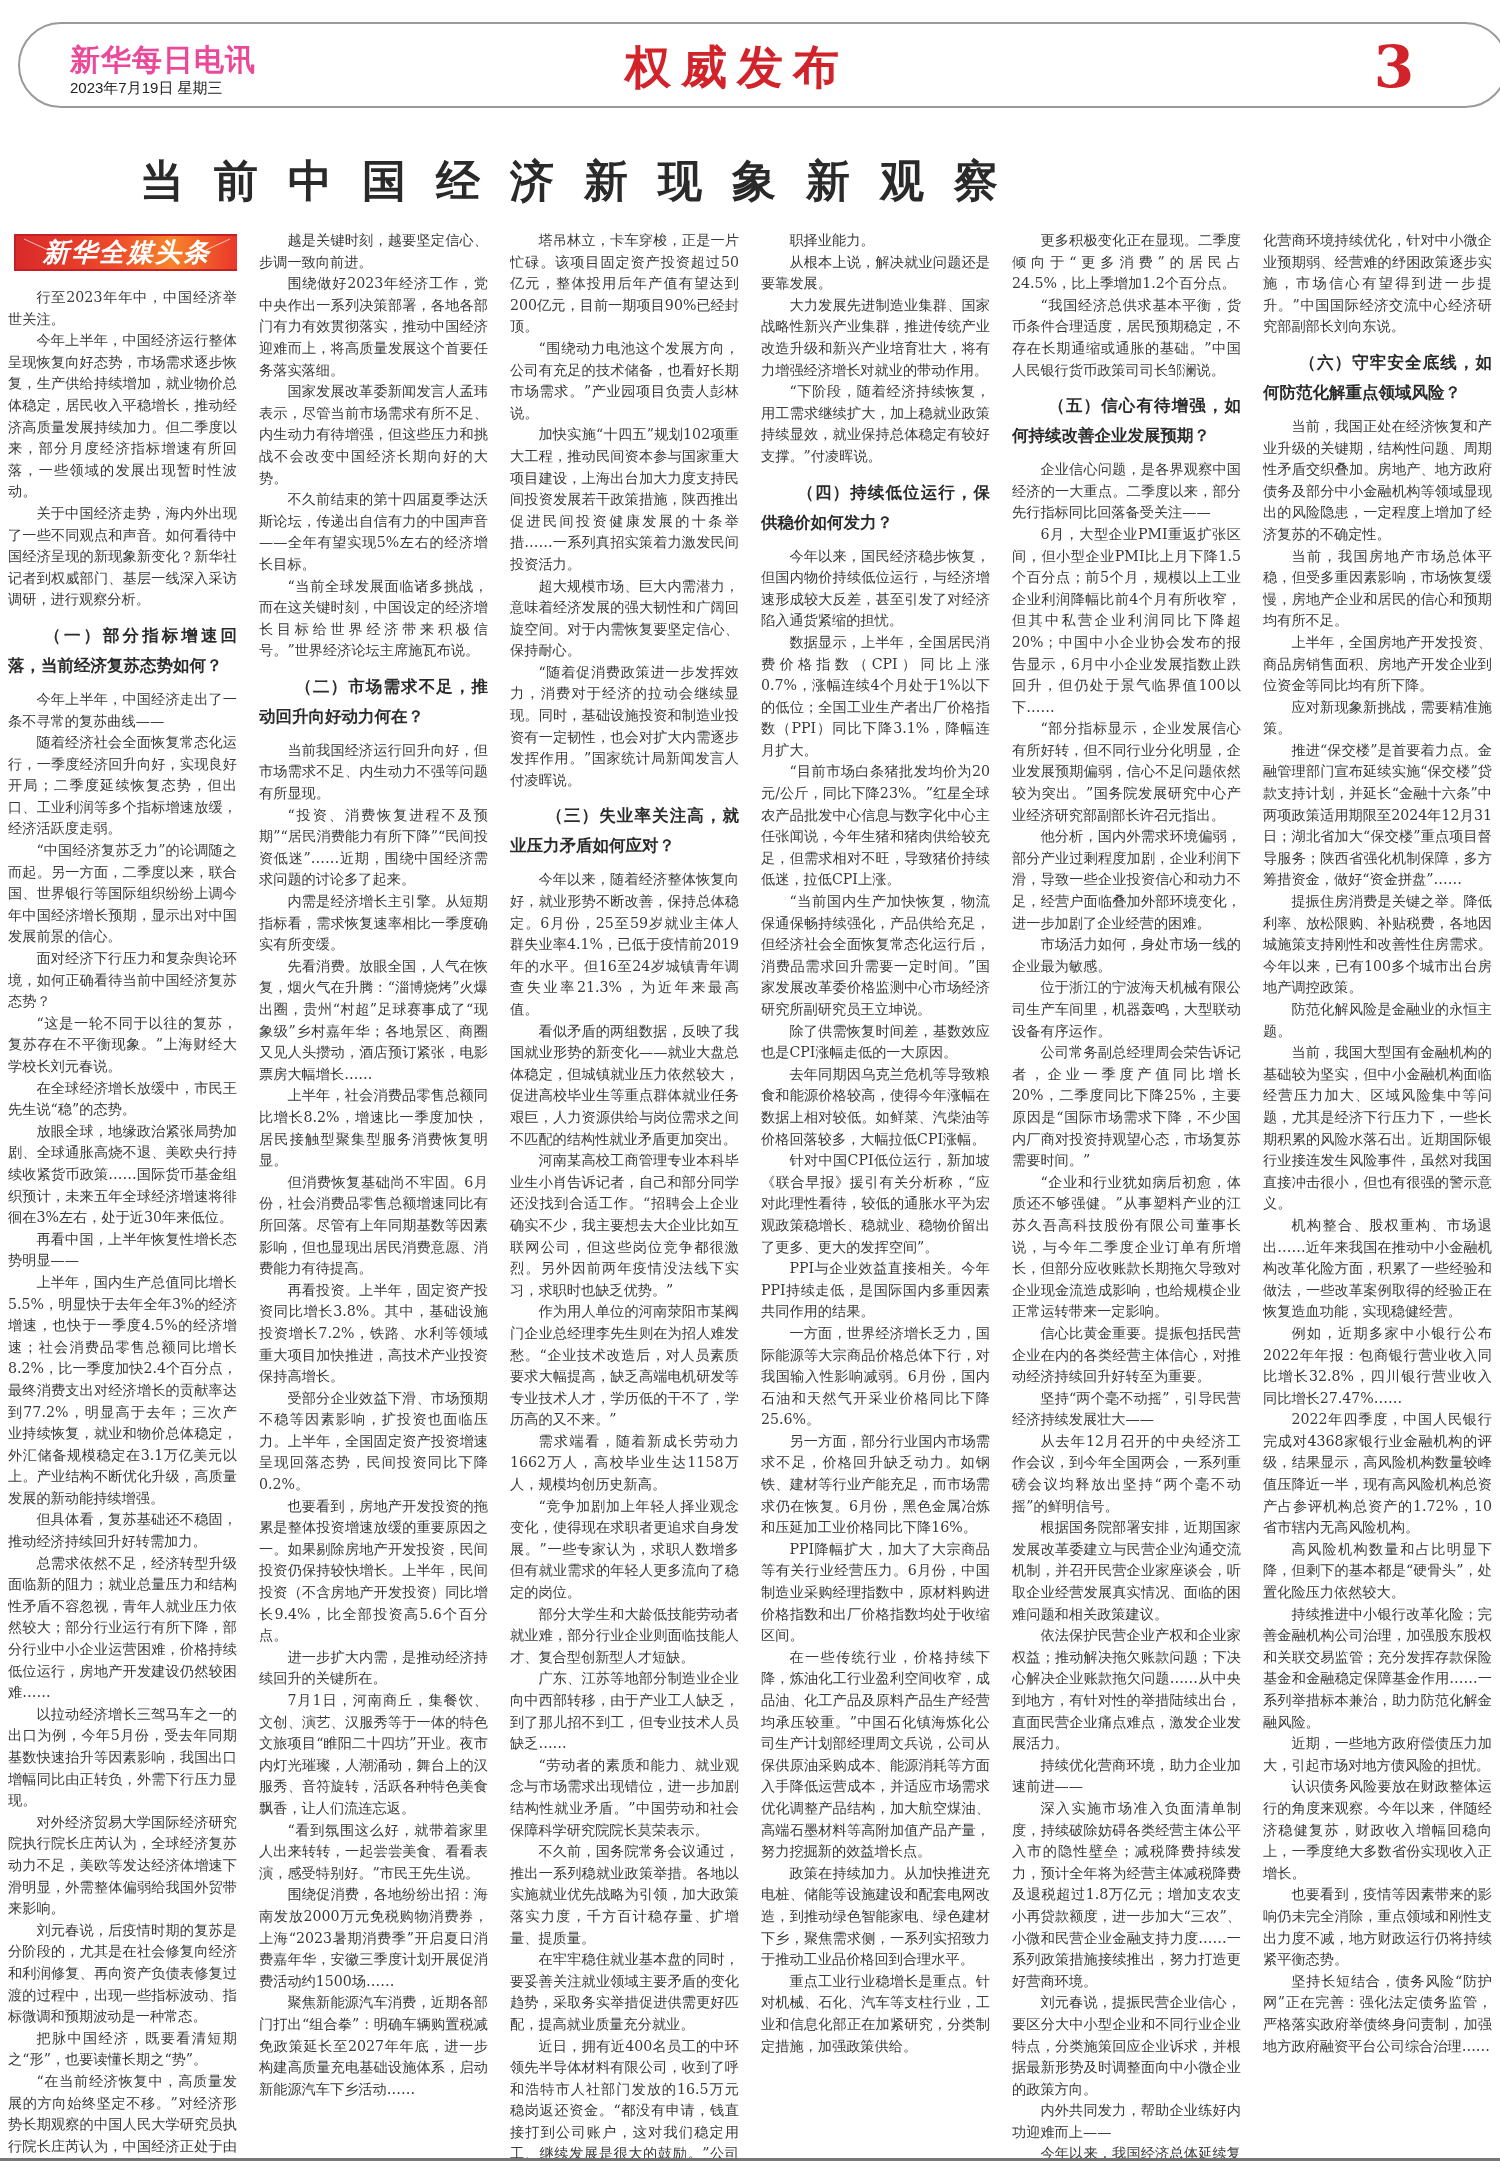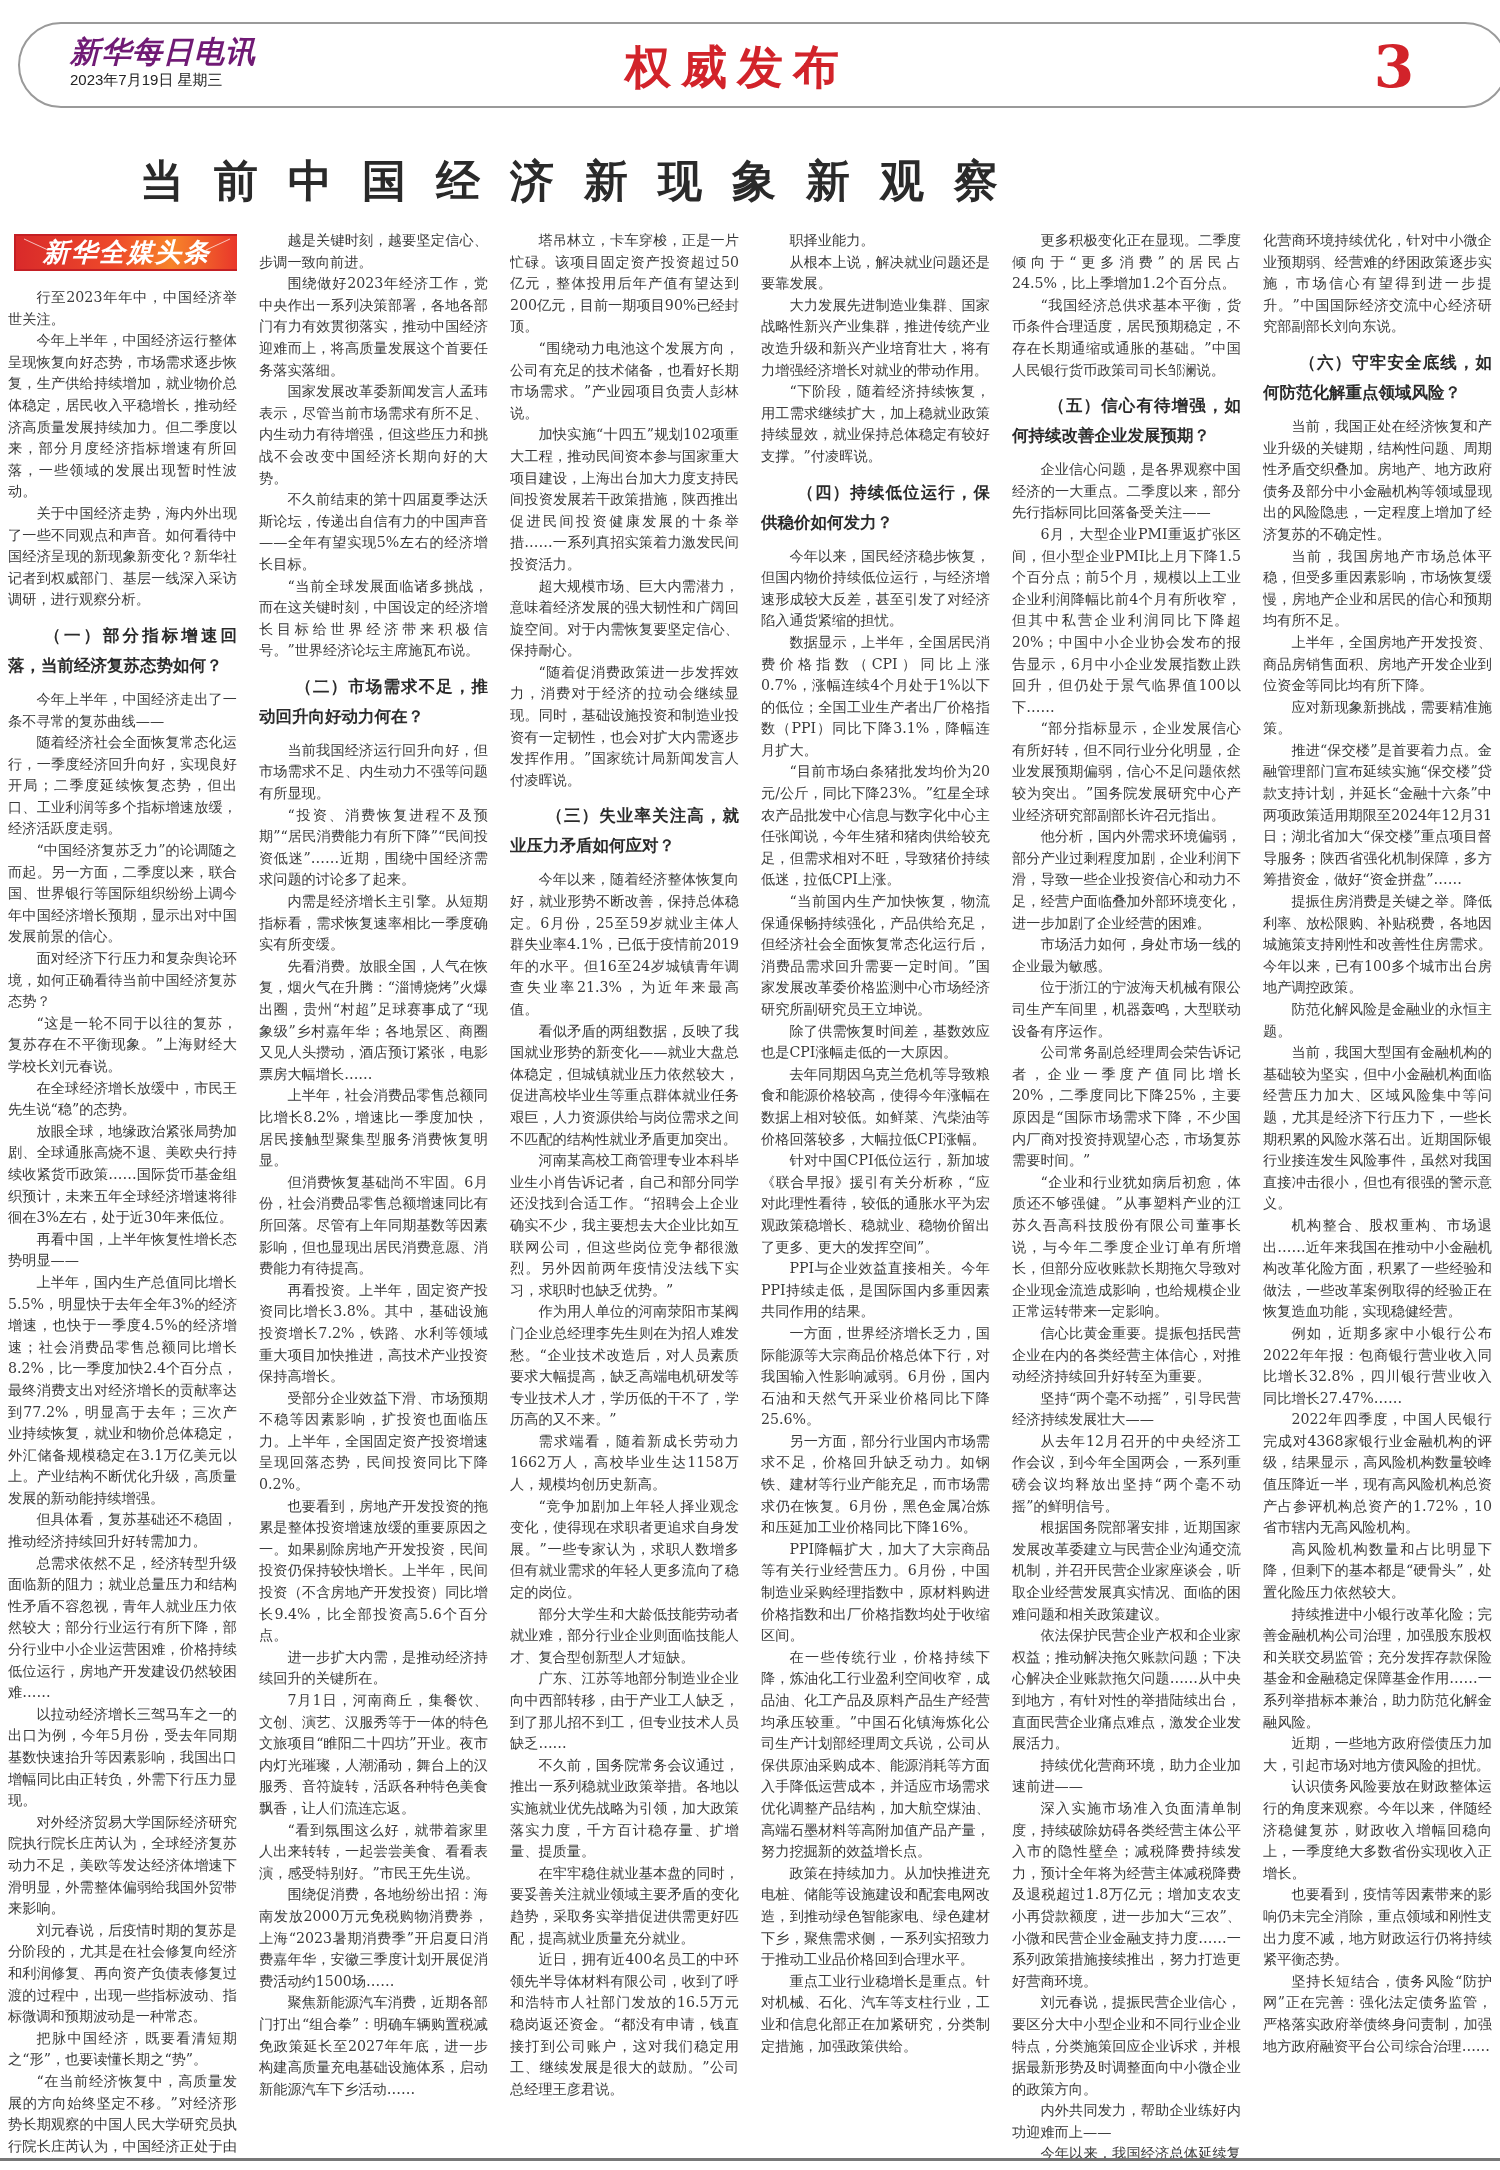--- a/index.html
+++ b/index.html
@@ -6,22 +6,22 @@
   html, body { width: 1500px; height: 2170px; background: #ffffff; overflow: hidden; }
   body { font-family: "DejaVu Serif", "Liberation Serif", serif; color: #333; position: relative; }
 
   .masthead {
     position: absolute; left: 18px; top: 22px; width: 1490px; height: 86px;
     border: 2px solid #9a9a9a; border-radius: 44px 44px 44px 44px;
     background: #fff;
   }
   .masthead .logo { position: absolute; left: 50px; top: 10px; }
   .masthead .logo-name {
-    font-family: "DejaVu Serif", serif; font-size: 30px; font-weight: bold; color: #701a75;
-    font-style: italic; letter-spacing: 1px; line-height: 36px;
+    font-family: "DejaVu Serif", serif; font-size: 30px; font-weight: bold; color: #ec4899;
+    letter-spacing: 1px; line-height: 36px; margin-top: 8px;
   }
   .masthead .logo-date { font-family: "Liberation Sans", sans-serif; font-size: 15px; color: #222; line-height: 20px; }
   .masthead .section-title {
     position: absolute; left: 605px; top: 14px; font-family: "DejaVu Serif", serif;
     font-size: 46px; font-weight: bold; color: #d2232a; letter-spacing: 10px; line-height: 58px;
   }
   .masthead .page-number {
     position: absolute; right: 92px; top: 14px; font-family: "DejaVu Serif", serif;
     font-size: 58px; font-weight: bold; color: #d2232a; line-height: 58px;
   }
@@ -132,20 +132,21 @@
       <p>“随着促消费政策进一步发挥效力，消费对于经济的拉动会继续显现。同时，基础设施投资和制造业投资有一定韧性，也会对扩大内需逐步发挥作用。”国家统计局新闻发言人付凌晖说。</p>
       <h3>（三）失业率关注高，就业压力矛盾如何应对？</h3>
       <p>今年以来，随着经济整体恢复向好，就业形势不断改善，保持总体稳定。6月份，25至59岁就业主体人群失业率4.1%，已低于疫情前2019年的水平。但16至24岁城镇青年调查失业率21.3%，为近年来最高值。</p>
       <p>看似矛盾的两组数据，反映了我国就业形势的新变化——就业大盘总体稳定，但城镇就业压力依然较大，促进高校毕业生等重点群体就业任务艰巨，人力资源供给与岗位需求之间不匹配的结构性就业矛盾更加突出。</p>
       <p>河南某高校工商管理专业本科毕业生小肖告诉记者，自己和部分同学还没找到合适工作。“招聘会上企业确实不少，我主要想去大企业比如互联网公司，但这些岗位竞争都很激烈。另外因前两年疫情没法线下实习，求职时也缺乏优势。”</p>
       <p>作为用人单位的河南荥阳市某阀门企业总经理李先生则在为招人难发愁。“企业技术改造后，对人员素质要求大幅提高，缺乏高端电机研发等专业技术人才，学历低的干不了，学历高的又不来。”</p>
       <p>需求端看，随着新成长劳动力1662万人，高校毕业生达1158万人，规模均创历史新高。</p>
       <p>“竞争加剧加上年轻人择业观念变化，使得现在求职者更追求自身发展。”一些专家认为，求职人数增多但有就业需求的年轻人更多流向了稳定的岗位。</p>
       <p>部分大学生和大龄低技能劳动者就业难，部分行业企业则面临技能人才、复合型创新型人才短缺。</p>
       <p>广东、江苏等地部分制造业企业向中西部转移，由于产业工人缺乏，到了那儿招不到工，但专业技术人员缺乏……</p>
+      <p>“劳动者的素质和能力、就业观念与市场需求出现错位，进一步加剧结构性就业矛盾。”中国劳动和社会保障科学研究院院长莫荣表示。</p>
       <p>不久前，国务院常务会议通过，推出一系列稳就业政策举措。各地以实施就业优先战略为引领，加大政策落实力度，千方百计稳存量、扩增量、提质量。</p>
       <p>在牢牢稳住就业基本盘的同时，要妥善关注就业领域主要矛盾的变化趋势，采取务实举措促进供需更好匹配，提高就业质量充分就业。</p>
       <p>近日，拥有近400名员工的中环领先半导体材料有限公司，收到了呼和浩特市人社部门发放的16.5万元稳岗返还资金。“都没有申请，钱直接打到公司账户，这对我们稳定用工、继续发展是很大的鼓励。”公司总经理王彦君说。</p>
     </section>
   <section class="col">
       <p>职择业能力。</p>
       <p>从根本上说，解决就业问题还是要靠发展。</p>
       <p>大力发展先进制造业集群、国家战略性新兴产业集群，推进传统产业改造升级和新兴产业培育壮大，将有力增强经济增长对就业的带动作用。</p>
       <p>“下阶段，随着经济持续恢复，用工需求继续扩大，加上稳就业政策持续显效，就业保持总体稳定有较好支撑。”付凌晖说。</p>
       <h3>（四）持续低位运行，保供稳价如何发力？</h3>

